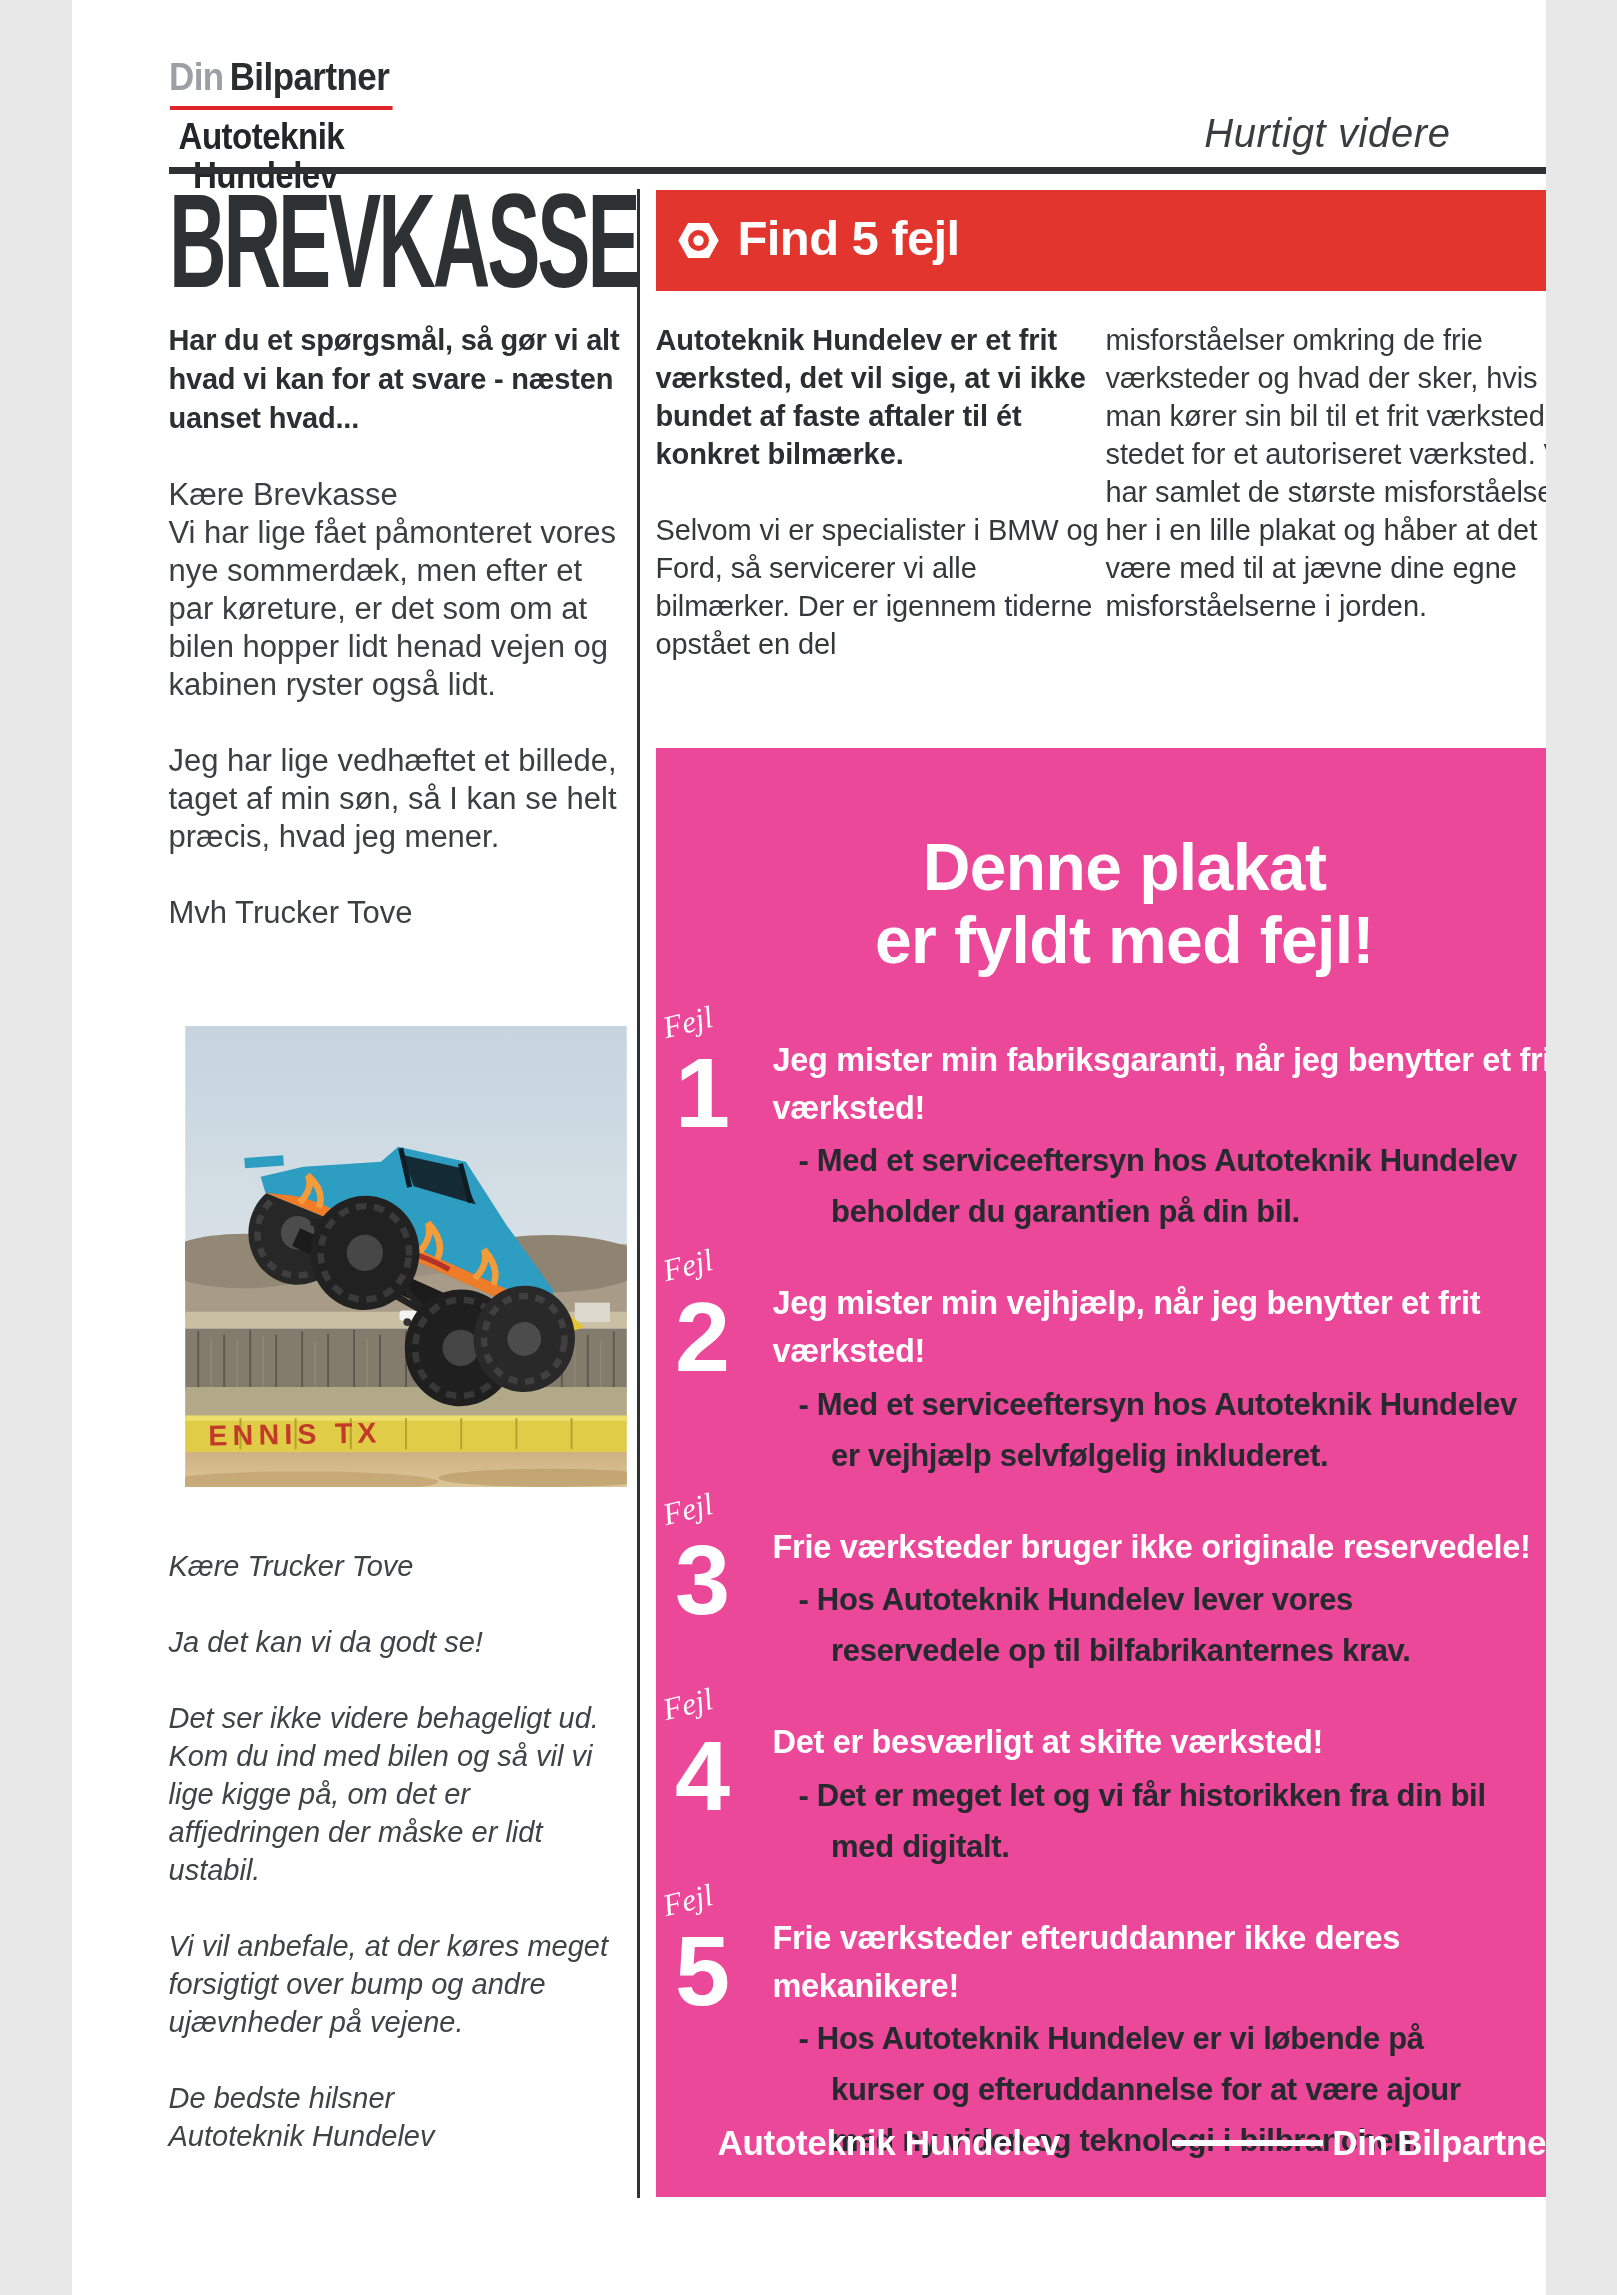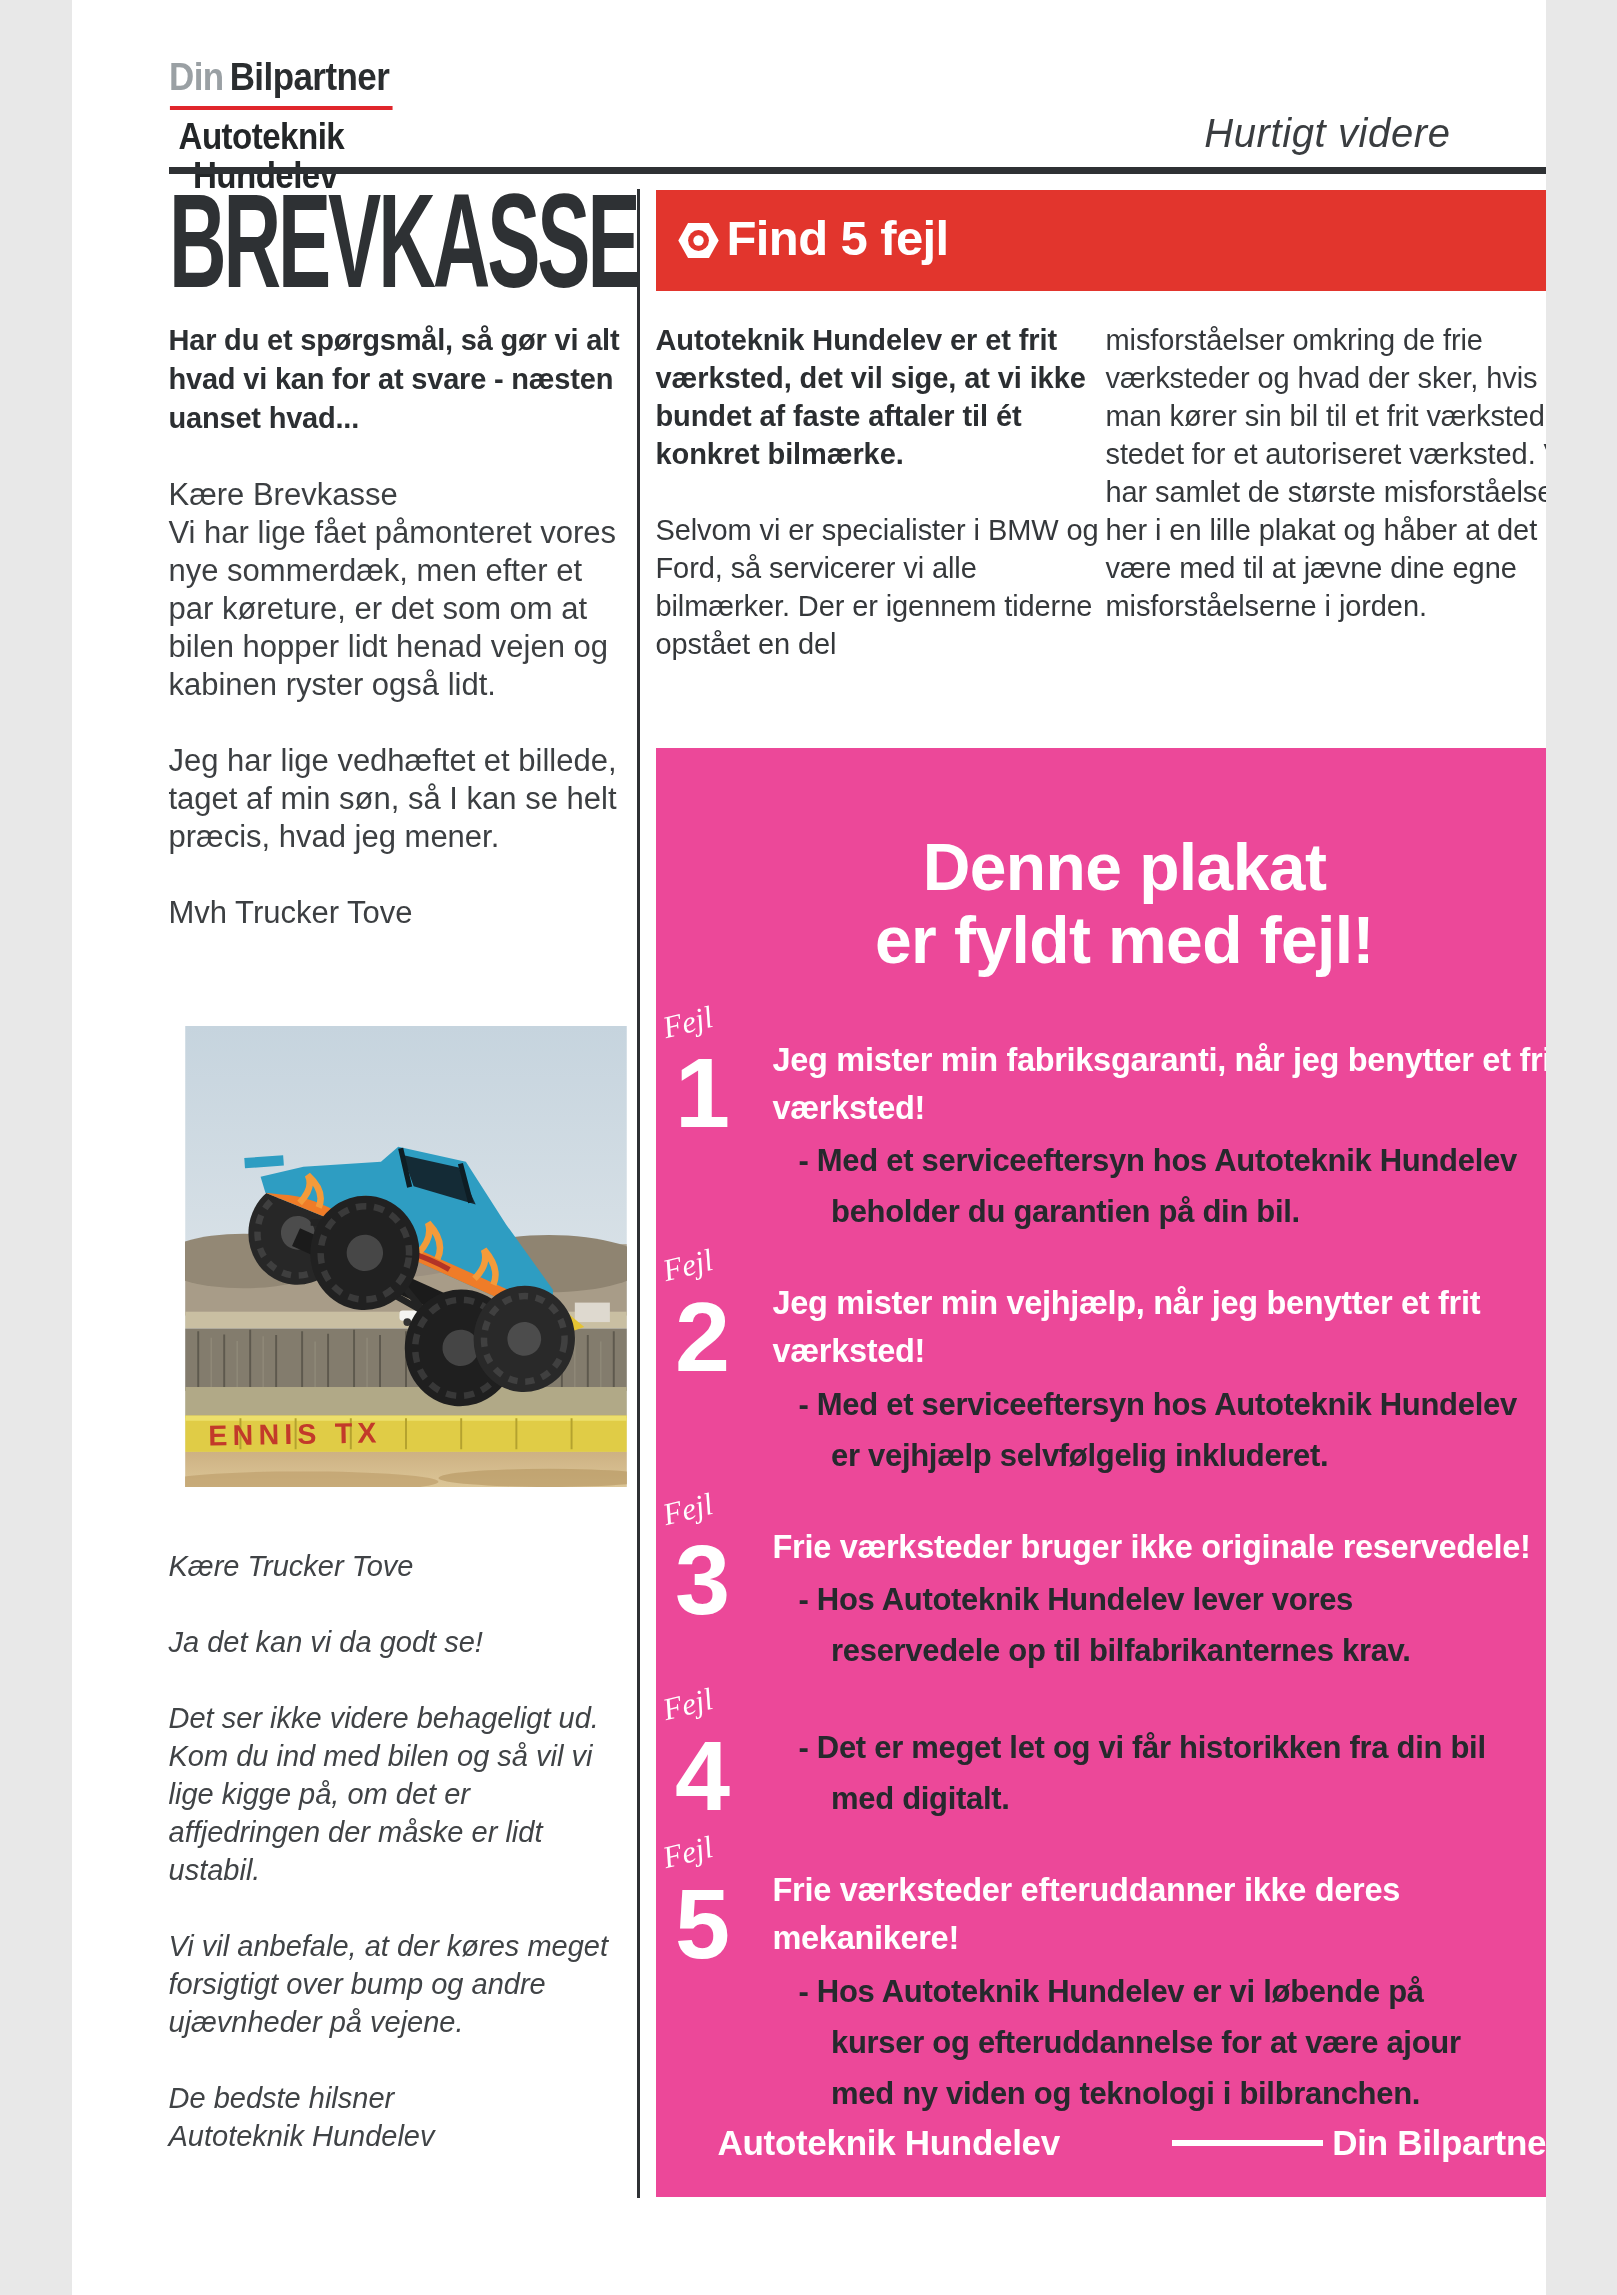--- a/index.html
+++ b/index.html
@@ -29,21 +29,21 @@
   .letter{margin-top:38px;}
   .letter p{margin:0; font-size:31px; line-height:38px; color:#3c3f42;}
   .letter p.gap-before{margin-top:38px;}
   .photo{display:block; margin:94px 0 0 16.2px;}
   .reply{margin-top:60px;}
   .reply p{margin:0; font-style:italic; font-size:29px; line-height:38px; color:#404346;}
   .reply p.gap-before{margin-top:38px;}
 
   
   .right-col{position:absolute; left:584px; top:190px; width:938px; height:2008px;}
-  .banner{display:flex; align-items:center; gap:7px; background:#e2352d; height:101px; padding-left:21px; box-sizing:border-box;}
+  .banner{display:flex; align-items:center; gap:18px; background:#e2352d; height:101px; padding-left:21px; box-sizing:border-box;}
   .banner-label{color:#ffffff; font-weight:bold; font-size:49px; letter-spacing:-0.6px; padding-bottom:5.2px;}
   .twocol{display:flex; margin-top:30px;}
   .twocol .colA{flex:0 0 450px;}
   .twocol .colB{flex:1;}
   .twocol p{margin:0; font-size:29px; line-height:38px; color:#35383b; letter-spacing:-0.1px;}
   .twocol p.lead{font-weight:bold; color:#2b2e31; margin-bottom:38px;}
 
   
   .poster{position:absolute; left:0; top:558px; width:938px; height:1449px; background:#ec4899; box-sizing:border-box; padding-top:83px;}
   .poster-title{text-align:center; font-weight:bold; font-size:66px; line-height:73px; letter-spacing:-0.6px; color:#ffffff;}
@@ -236,20 +236,21 @@
             <p class="answer">- Hos Autoteknik Hundelev lever vores reservedele op til bilfabrikanternes krav.</p>
           </div>
         </div>
 
         <div class="fejl-item">
           <div class="badge">
             <span class="fejl-word">Fejl</span>
             <span class="fejl-num">4</span>
           </div>
           <div class="fejl-content">
+            <p class="headline">Det er besværligt at skifte værksted!</p>
             <p class="answer">- Det er meget let og vi får historikken fra din bil med digitalt.</p>
           </div>
         </div>
 
         <div class="fejl-item">
           <div class="badge">
             <span class="fejl-word">Fejl</span>
             <span class="fejl-num">5</span>
           </div>
           <div class="fejl-content">

